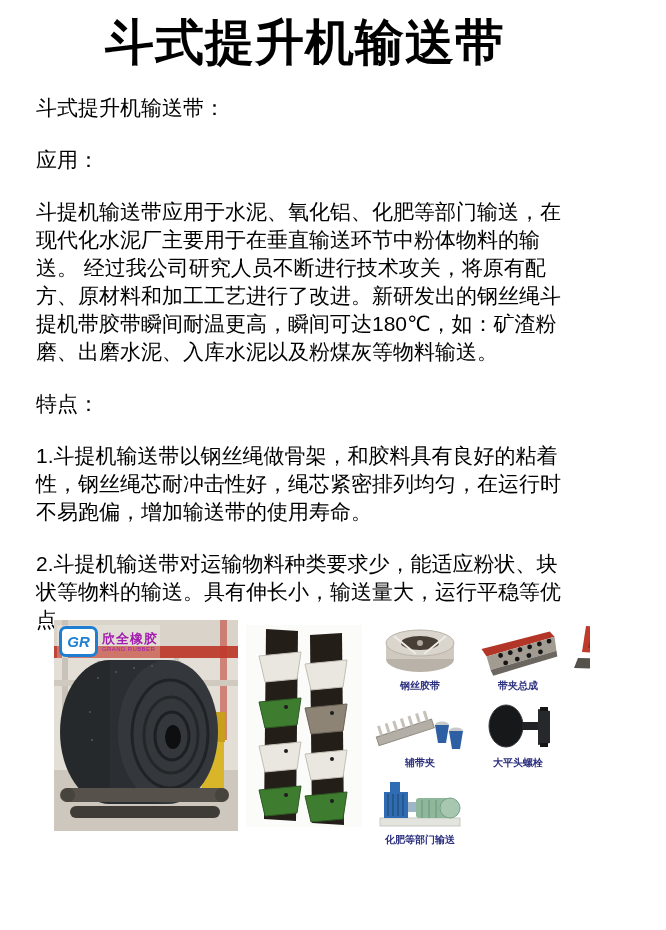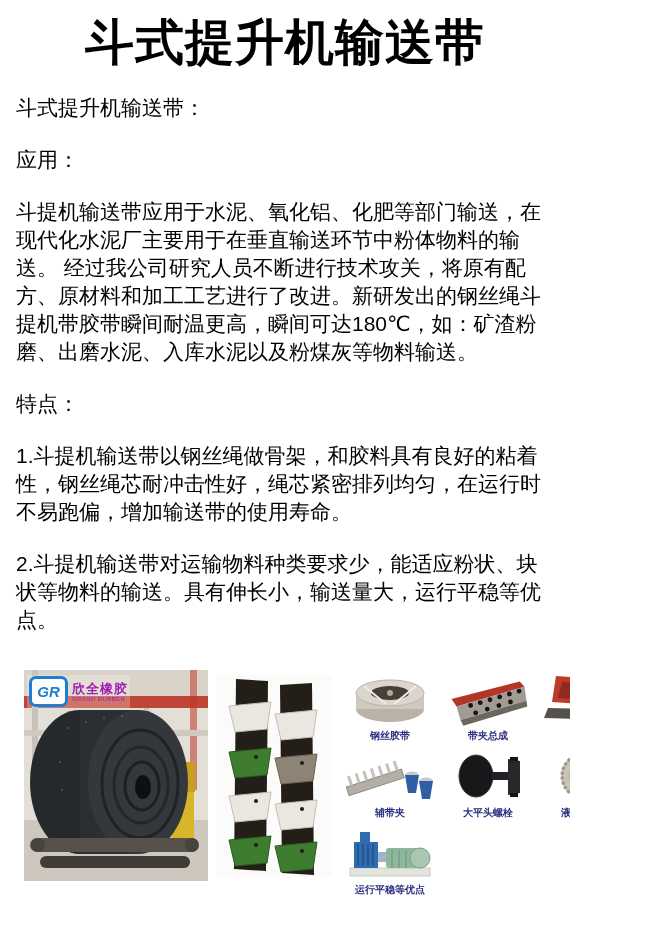--- a/index.html
+++ b/index.html
@@ -1,32 +1,32 @@
 <!DOCTYPE html>
 <html><head>
 <meta charset="utf-8">
 <style>
   html,body{margin:0;padding:0;}
   body{
     width:666px;height:930px;background:#ffffff;
     font-family:"Liberation Sans","DejaVu Sans",sans-serif;color:#000;
     overflow:hidden;
   }
-  .page{position:relative;width:570px;height:930px;overflow:hidden;}
+  .page{position:relative;width:570px;height:930px;overflow:hidden;margin-left:20px;}
   .title{
     text-align:center;font-size:49px;font-weight:bold;
     margin:14px 0 24px;letter-spacing:1px;line-height:1.15;
   }
   .text-col{padding:0 16px;}
   .text-col p{
     font-size:21px;line-height:28px;margin:0 0 24px;text-align:left;
   }
   .gallery{
-    position:absolute;left:34px;top:670px;width:600px;height:220px;
-    display:flex;align-items:flex-start;justify-content:flex-end;
+    position:absolute;left:34px;top:620px;width:600px;height:220px;
+    display:flex;align-items:flex-start;
   }
   .photo-factory{position:relative;width:184px;height:211px;flex:none;}
   .photo-buckets{width:116px;height:202px;flex:none;margin-left:8px;margin-top:5px;}
   .logo{
     position:absolute;top:5px;left:3px;display:flex;align-items:center;gap:4px;
     background:rgba(255,255,255,0.25);padding:1px 2px;
   }
   .logo-mark{
     width:33px;height:25px;border:3px solid #1e7fd2;border-radius:7px;
     background:#ffffff;color:#1e7fd2;font-weight:bold;font-size:15px;
@@ -234,18 +234,18 @@
         <svg width="96" height="54" viewBox="0 0 96 54">
           <rect x="8" y="42" width="80" height="8" fill="#e4e4df" stroke="#c9c9c3"></rect>
           <rect x="18" y="6" width="10" height="10" fill="#2f6cb3"></rect>
           <rect x="12" y="16" width="24" height="26" fill="#2f6cb3"></rect>
           <path d="M16,18 V40 M21,18 V40 M26,18 V40 M31,18 V40" stroke="#24527f" stroke-width="1.5"></path>
           <rect x="36" y="26" width="8" height="10" fill="#9fb6c9"></rect>
           <rect x="44" y="22" width="32" height="20" rx="3" fill="#8fb79b"></rect>
           <circle cx="78" cy="32" r="10" fill="#a7c7b1" stroke="#77a183"></circle>
           <path d="M50,24 V42 M57,24 V42 M64,24 V42" stroke="#77a183" stroke-width="1.5"></path>
         </svg>
-        <figcaption>运行平稳等优点</figcaption>
+        <figcaption>化肥等部门输送</figcaption>
       </figure>
 
     </div>
   </div>
 </div>
 
 </body></html>

